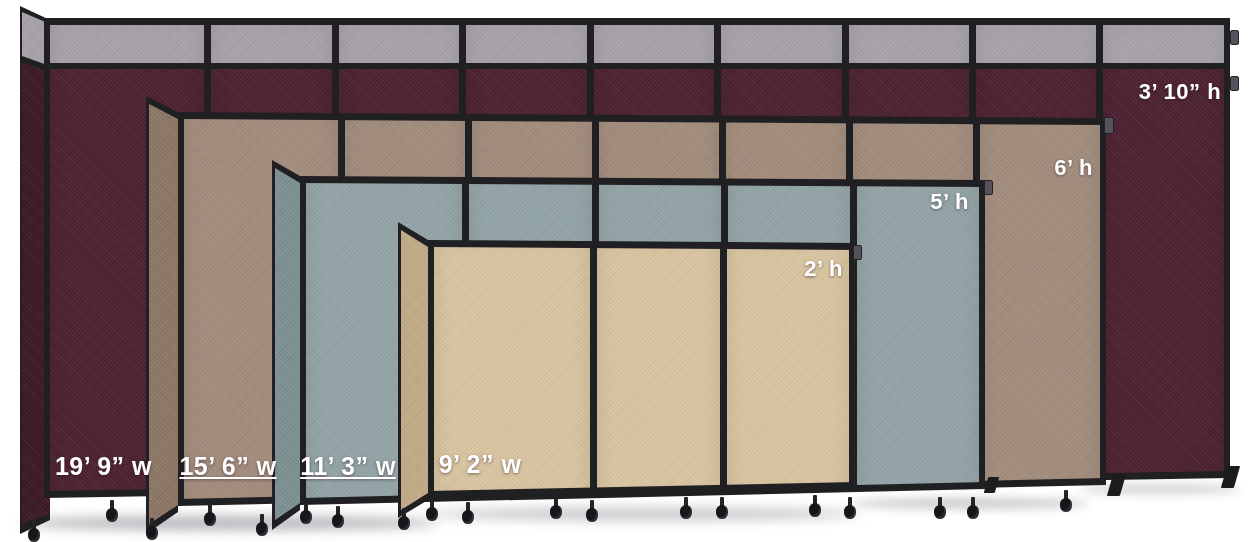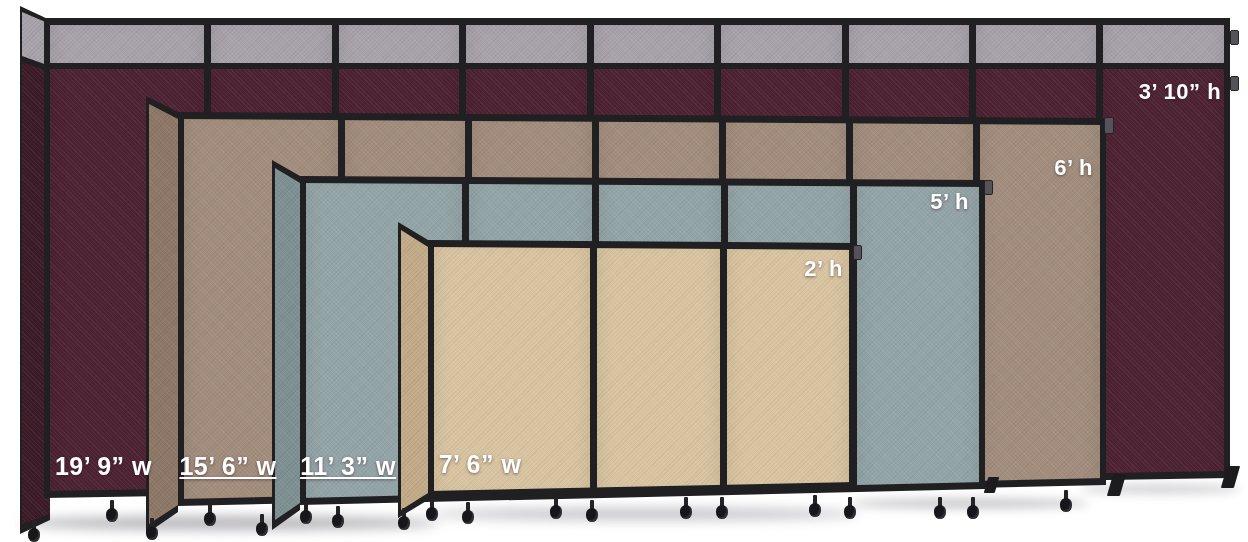--- a/index.html
+++ b/index.html
@@ -213,14 +213,14 @@
   <div class="caster" style="left:965px;top:497px"></div>
   <div class="caster" style="left:1058px;top:490px"></div>
 
   <div class="lbl lbl-h lh610">3’ 10” h</div>
   <div class="lbl lbl-h lh6">6’ h</div>
   <div class="lbl lbl-h lh5">5’ h</div>
   <div class="lbl lbl-h lh4">2’ h</div>
   <div class="lbl lbl-w lw199">19’ 9” w</div>
   <div class="lbl lbl-w lw156">15’ 6” w</div>
   <div class="lbl lbl-w lw113">11’ 3” w</div>
-  <div class="lbl lbl-w lw72">7’ 6” w</div>
+  <div class="lbl lbl-w lw72">9’ 2” w</div>
 </div>
 
 </body></html>

